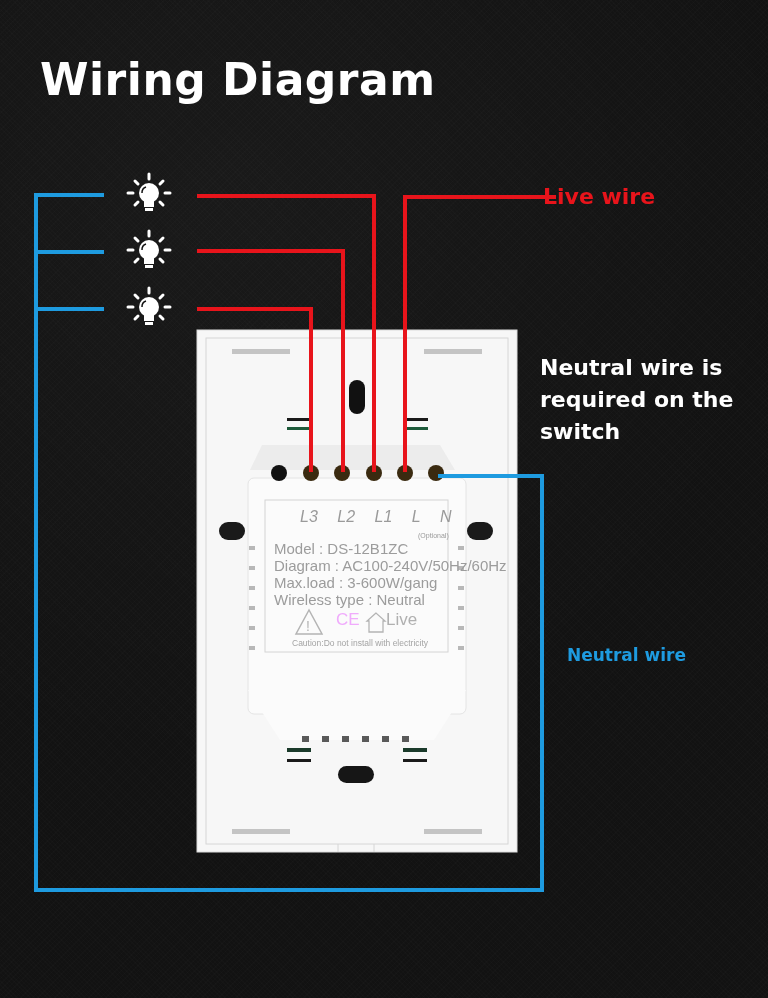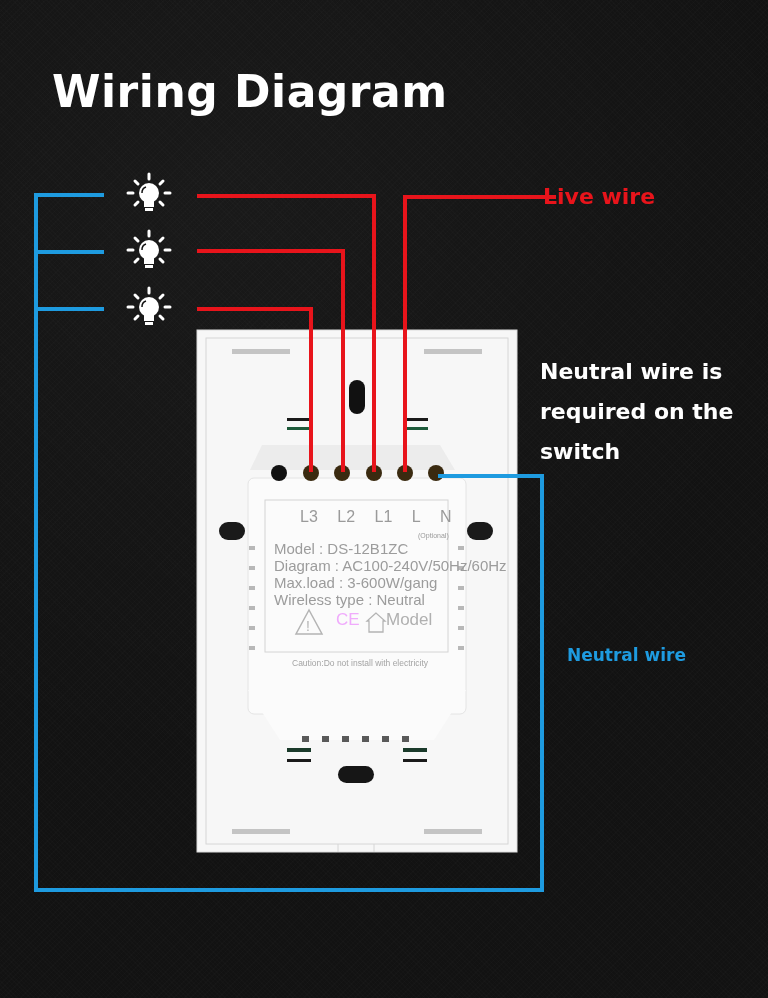--- a/index.html
+++ b/index.html
@@ -13,35 +13,35 @@
     position:absolute; inset:0;
     background:
       radial-gradient(circle at 30% 20%, rgba(255,255,255,0.03), transparent 60%),
       repeating-linear-gradient(45deg, rgba(255,255,255,0.012) 0 1px, transparent 1px 3px),
       repeating-linear-gradient(-45deg, rgba(255,255,255,0.012) 0 1px, transparent 1px 4px),
       #121212;
   }
   .title {
     position:absolute; left:40px; top:58px;
     color:#ffffff; font-weight:bold; font-size:44px; letter-spacing:0.5px;
-    margin:12px; line-height:1;
+    margin:0; line-height:1;
   }
   svg.diagram { position:absolute; left:0; top:0; }
   .label { position:absolute; font-weight:bold; line-height:1.2; }
   .live-label { left:543px; top:184px; color:#e8141b; font-size:22px; }
   .neutral-label { left:567px; top:645px; color:#1e9be0; font-size:17px; }
   .note {
-    left:540px; top:352px; color:#ffffff; font-size:22px; width:220px; line-height:40px;
+    left:540px; top:352px; color:#ffffff; font-size:22px; width:220px; line-height:32px;
   }
   .plate-text { position:absolute; color:#a8a8a8; font-family:"Liberation Sans",sans-serif; }
-  .term-labels { left:300px; top:508px; font-size:16px; word-spacing:6px; color:#9a9a9a; }
+  .term-labels { left:300px; top:508px; font-size:16px; word-spacing:6px; color:#9a9a9a;font-style:italic; }
   .term-labels span { display:inline-block; margin-right:9px; }
   .optional { left:418px; top:532px; font-size:7px; color:#9a9a9a; }
   .spec { left:274px; font-size:15px; color:#9c9c9c; }
-  .caution { left:292px; top:638px; font-size:8.5px; color:#a4a4a4;margin-top:20px; }
+  .caution { left:292px; top:638px; font-size:8.5px; color:#a4a4a4; }
   .rohs { left:386px; top:610px; font-size:17px; color:#b0b0b0; }
   .ce { left:336px; top:610px; font-size:17px; color:#f0abfc; }
 </style>
 </head>
 <body>
 
 <div class="bg"></div>
 
 <h1 class="title">Wiring Diagram</h1>
 
@@ -190,14 +190,14 @@
   <span>L1</span>
   <span>L</span>
   <span>N</span>
 </div>
 <div class="plate-text optional">(Optional)</div>
 <div class="plate-text spec" style="top:540px">Model : DS-12B1ZC</div>
 <div class="plate-text spec" style="top:557px">Diagram : AC100-240V/50Hz/60Hz</div>
 <div class="plate-text spec" style="top:574px">Max.load : 3-600W/gang</div>
 <div class="plate-text spec" style="top:591px">Wireless type : Neutral</div>
 <div class="plate-text ce">CE</div>
-<div class="plate-text rohs">Model</div>
+<div class="plate-text rohs">Live</div>
 <div class="plate-text caution">Caution:Do not install with electricity</div>
 
 </body></html>

